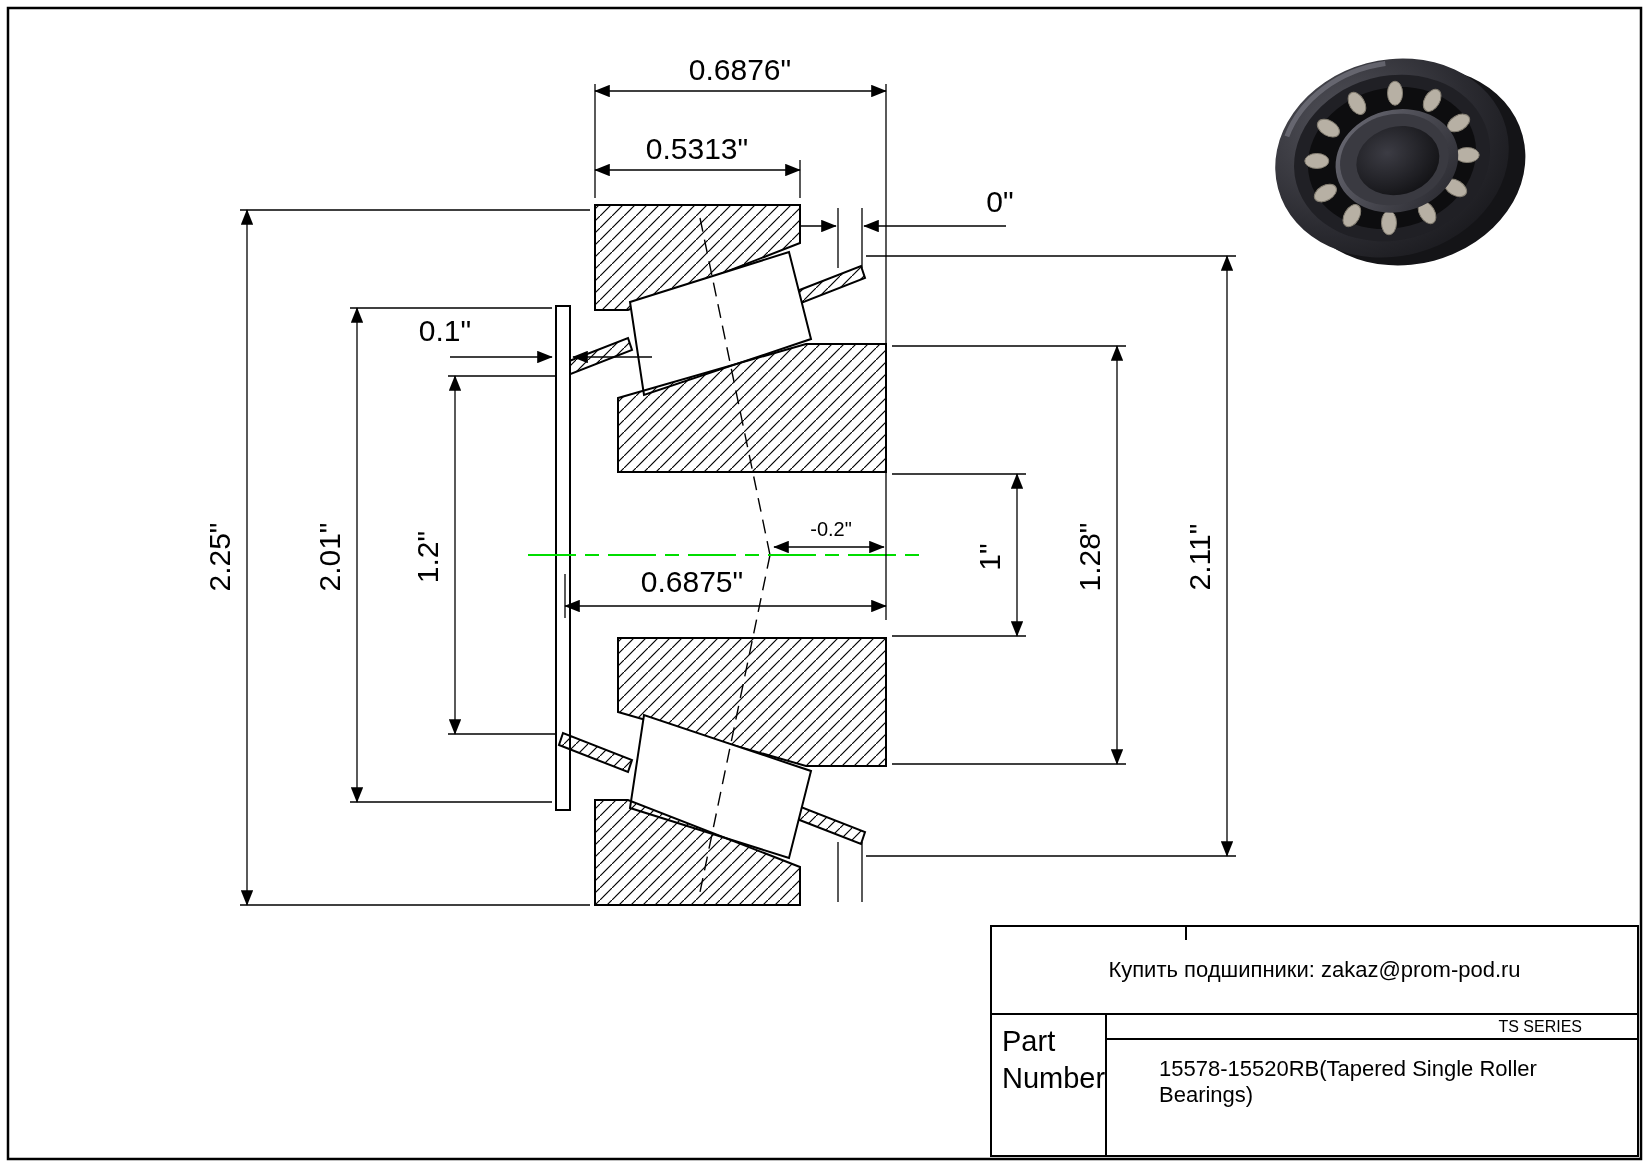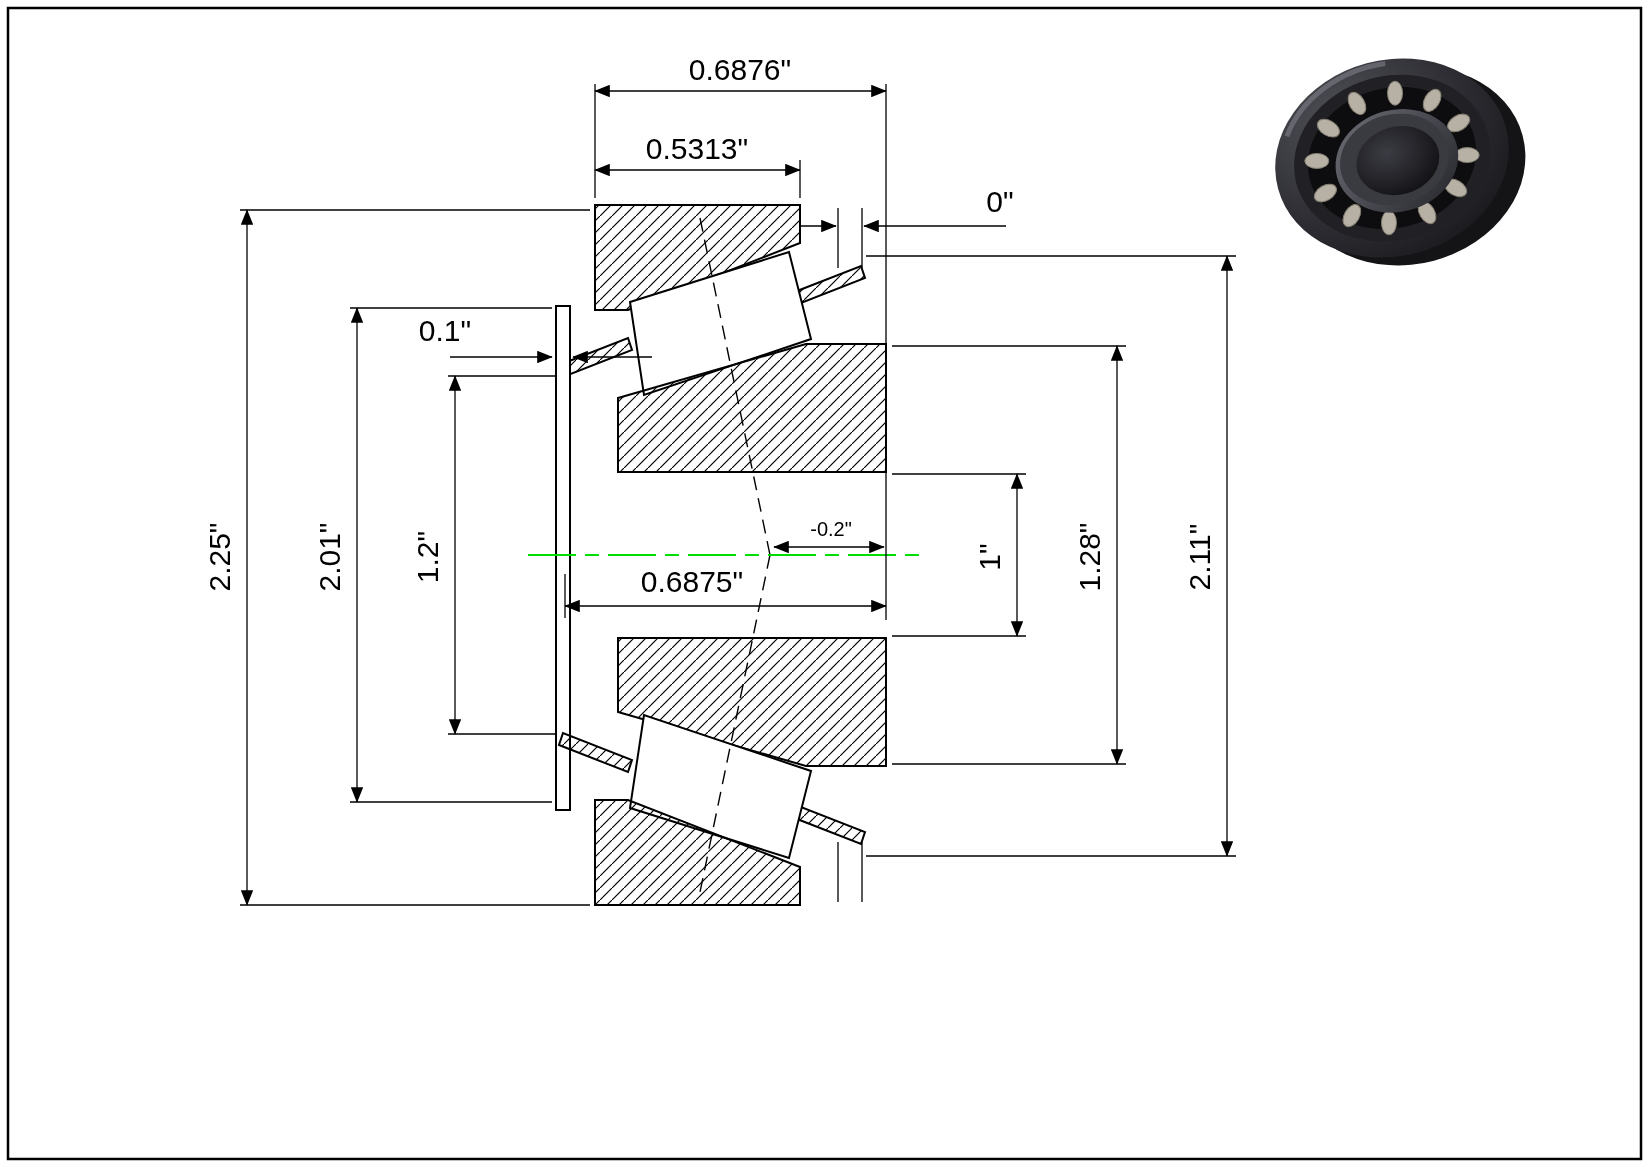--- a/index.html
+++ b/index.html
@@ -174,14 +174,30 @@
       <ellipse transform="translate(53.7,-45.3) rotate(315)" rx="12" ry="7.5"></ellipse>
       <ellipse transform="translate(73.4,-16.6) rotate(345)" rx="12" ry="7.5"></ellipse>
     </g>
     <ellipse cx="4" cy="4" rx="62" ry="51" fill="url(#gInnerRing)"></ellipse>
     <ellipse cx="2" cy="2" rx="55" ry="45" fill="#3a3a41"></ellipse>
     <ellipse cx="5" cy="4" rx="42" ry="34" fill="url(#gBore)"></ellipse>
     <path d="M -96,-48 A 112,92 0 0 1 18,-93" stroke="#85858f" stroke-width="5" fill="none" opacity="0.55"></path>
   </g>
 </svg>
 
-
+<div class="title-block">
+  <div class="tb-tick"></div>
+  <div class="tb-top">
+    <span>Купить подшипники: zakaz@prom-pod.ru</span>
+  </div>
+  <div class="tb-bottom">
+    <div class="tb-part-label">
+      <div>Part</div>
+      <div>Number</div>
+    </div>
+    <div class="tb-right">
+      <div class="tb-series">TS SERIES</div>
+      <div class="tb-part-number">15578-15520RB(Tapered Single Roller Bearings)</div>
+    </div>
+  </div>
 </div>
 
+</div>
+
 </body></html>

